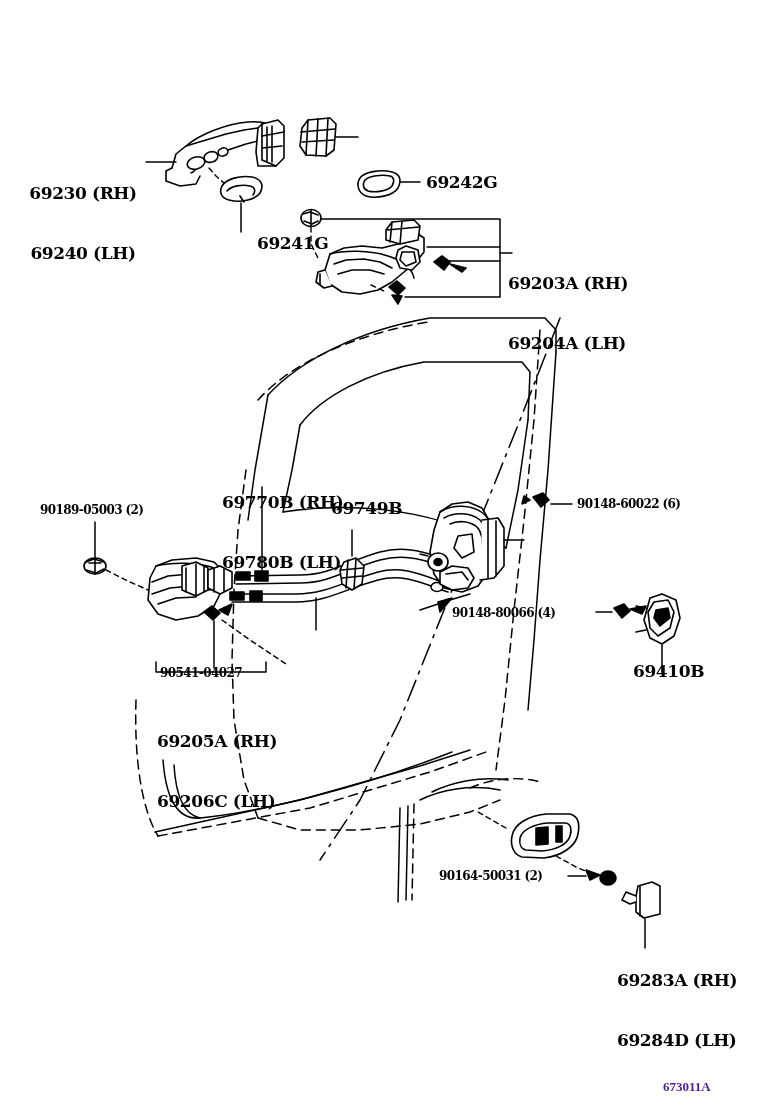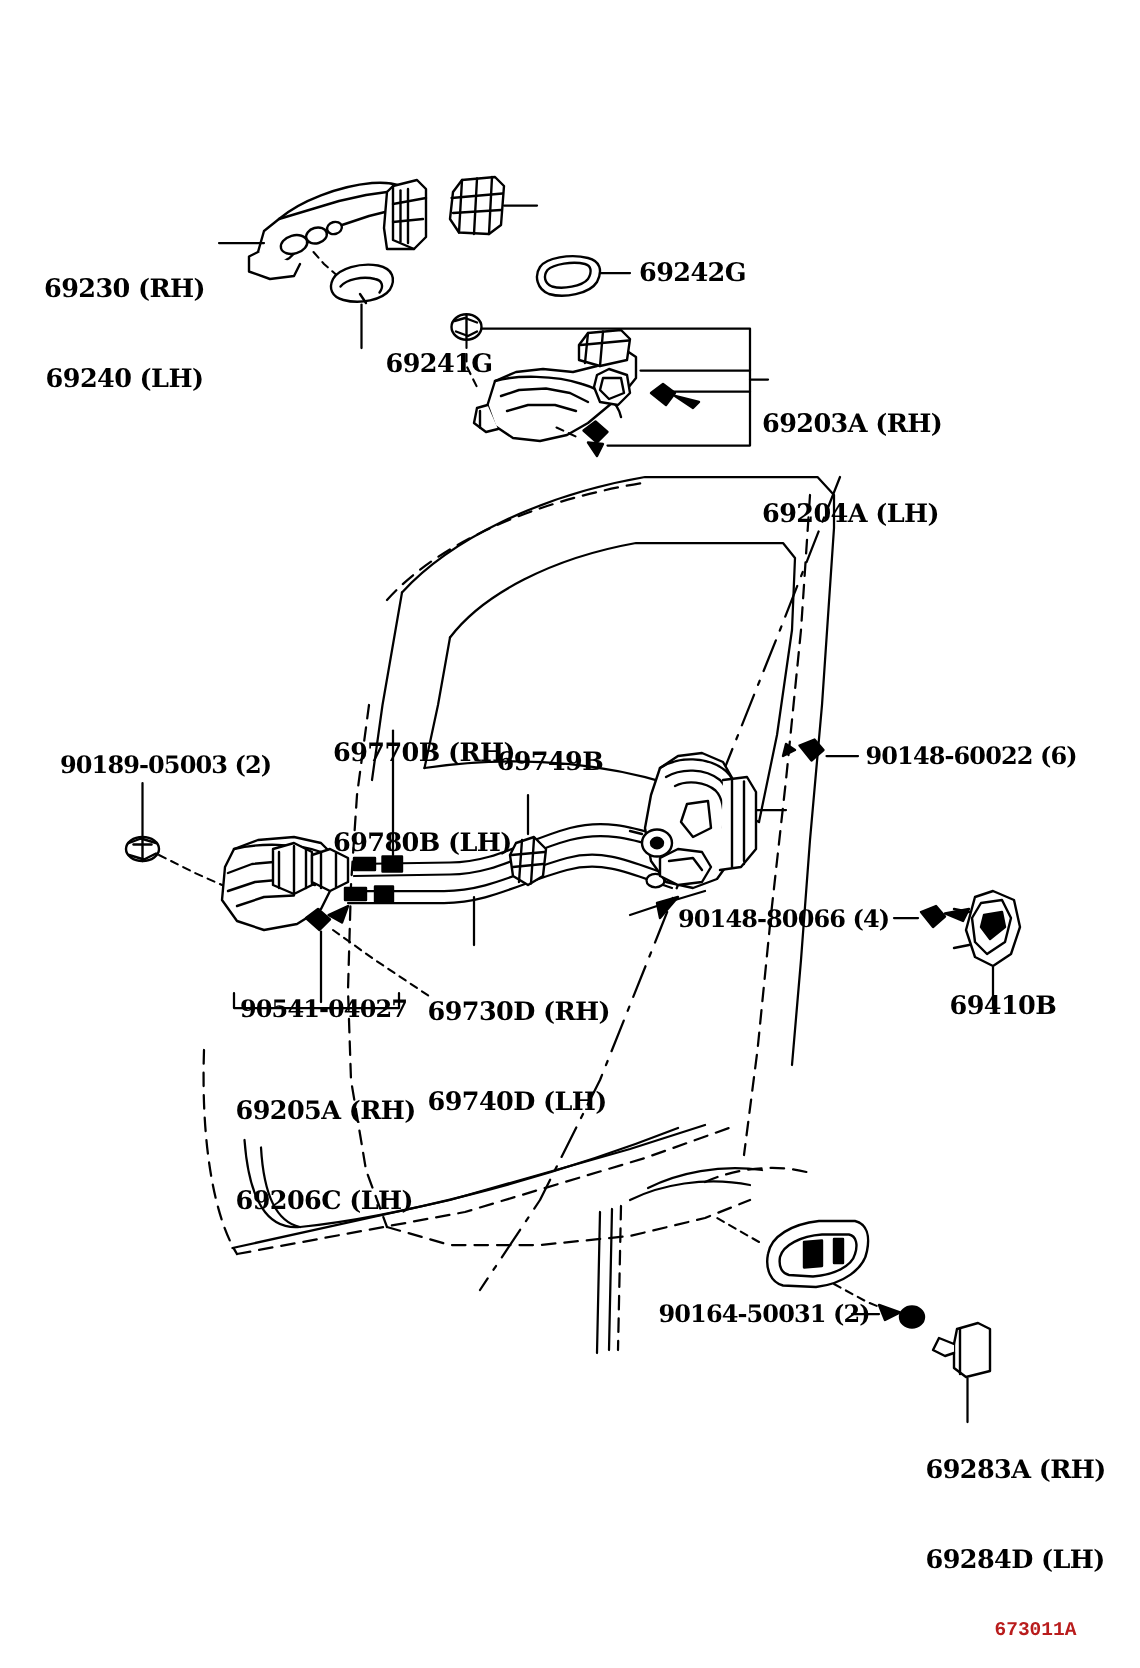--- a/index.html
+++ b/index.html
@@ -4,23 +4,23 @@
 <style>
   html,body{margin:0;padding:0;background:#ffffff;}
   body{width:760px;height:1112px;position:relative;overflow:hidden;
        font-family:"DejaVu Serif","Liberation Serif",serif;}
   #stage{position:absolute;left:0;top:0;width:760px;height:1112px;}
   svg#diagram{position:absolute;left:0;top:0;width:760px;height:1112px;}
 
   .lbl{position:absolute;color:#000;font-weight:bold;white-space:pre;
        font-family:"DejaVu Serif","Liberation Serif",serif;
        font-size:17px;letter-spacing:-0.4px;line-height:20px;}
-  .lbl.sm{font-size:16px;letter-spacing:-0.6px;}
+  .lbl.sm{font-size:12px;letter-spacing:-0.6px;}
   .ref{position:absolute;font-size:13px;font-weight:bold;letter-spacing:0px;
-       font-family:Liberation Mono, monospace;color:#b91c1c;}
+       font-family:Liberation Serif, serif;color:#4c1d95;}
   .tright{text-align:center;}
 </style>
 </head>
 <body>
 
 <div id="stage">
 
   <svg id="diagram" viewBox="0 0 760 1112">
     <g fill="none" stroke="#000" stroke-width="1.6" stroke-linejoin="round" stroke-linecap="round">
 
@@ -326,24 +326,20 @@
 
   <div class="lbl sm" style="left:40px;top:500px;">90189-05003 (2)</div>
 
   <div class="lbl sm" style="left:577px;top:494px;">90148-60022 (6)</div>
 
 
   <div class="lbl sm" style="left:452px;top:603px;">90148-80066 (4)</div>
 
   <div class="lbl" style="left:633px;top:661px;">69410B</div>
 
-  <div class="lbl" style="left:285px;top:625px;">
-    <div>69730D (RH)</div>
-    <div>69740D (LH)</div>
-  </div>
 
   <div class="lbl sm" style="left:160px;top:663px;">90541-04027</div>
 
   <div class="lbl" style="left:157px;top:691px;">
     <div>69205A (RH)</div>
     <div>69206C (LH)</div>
   </div>
 
   <div class="lbl sm" style="left:439px;top:866px;">90164-50031 (2)</div>
 

